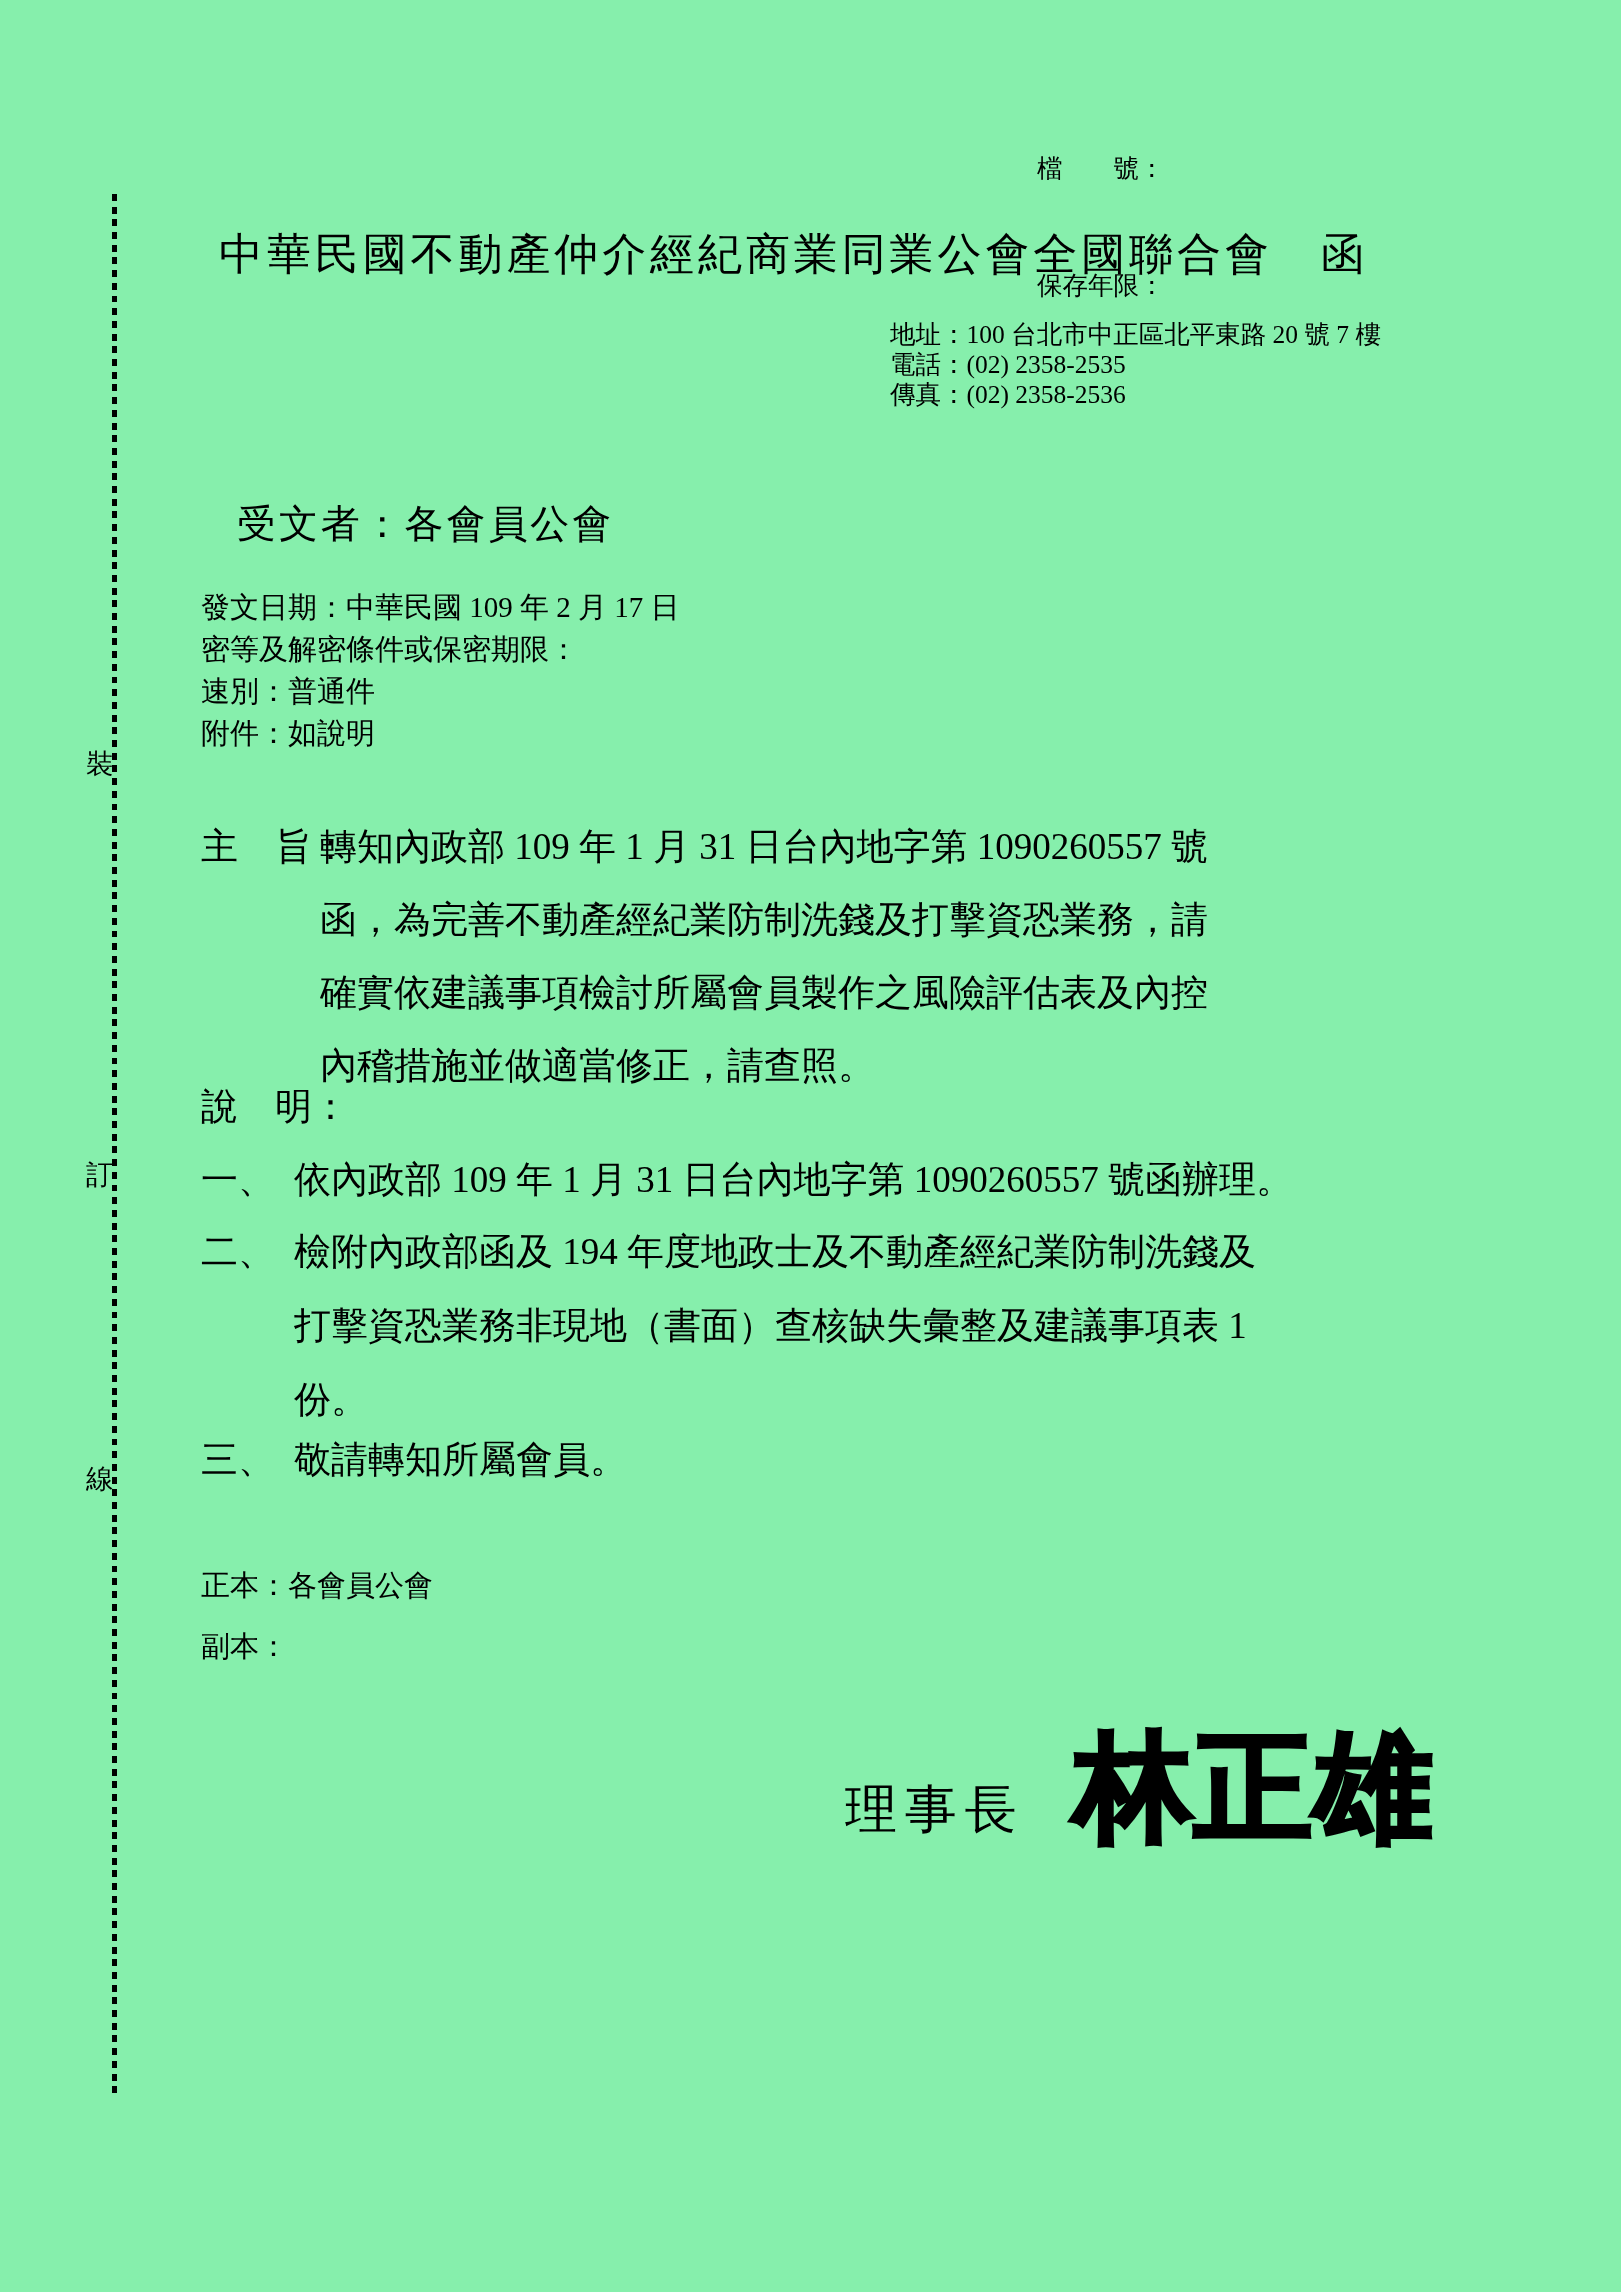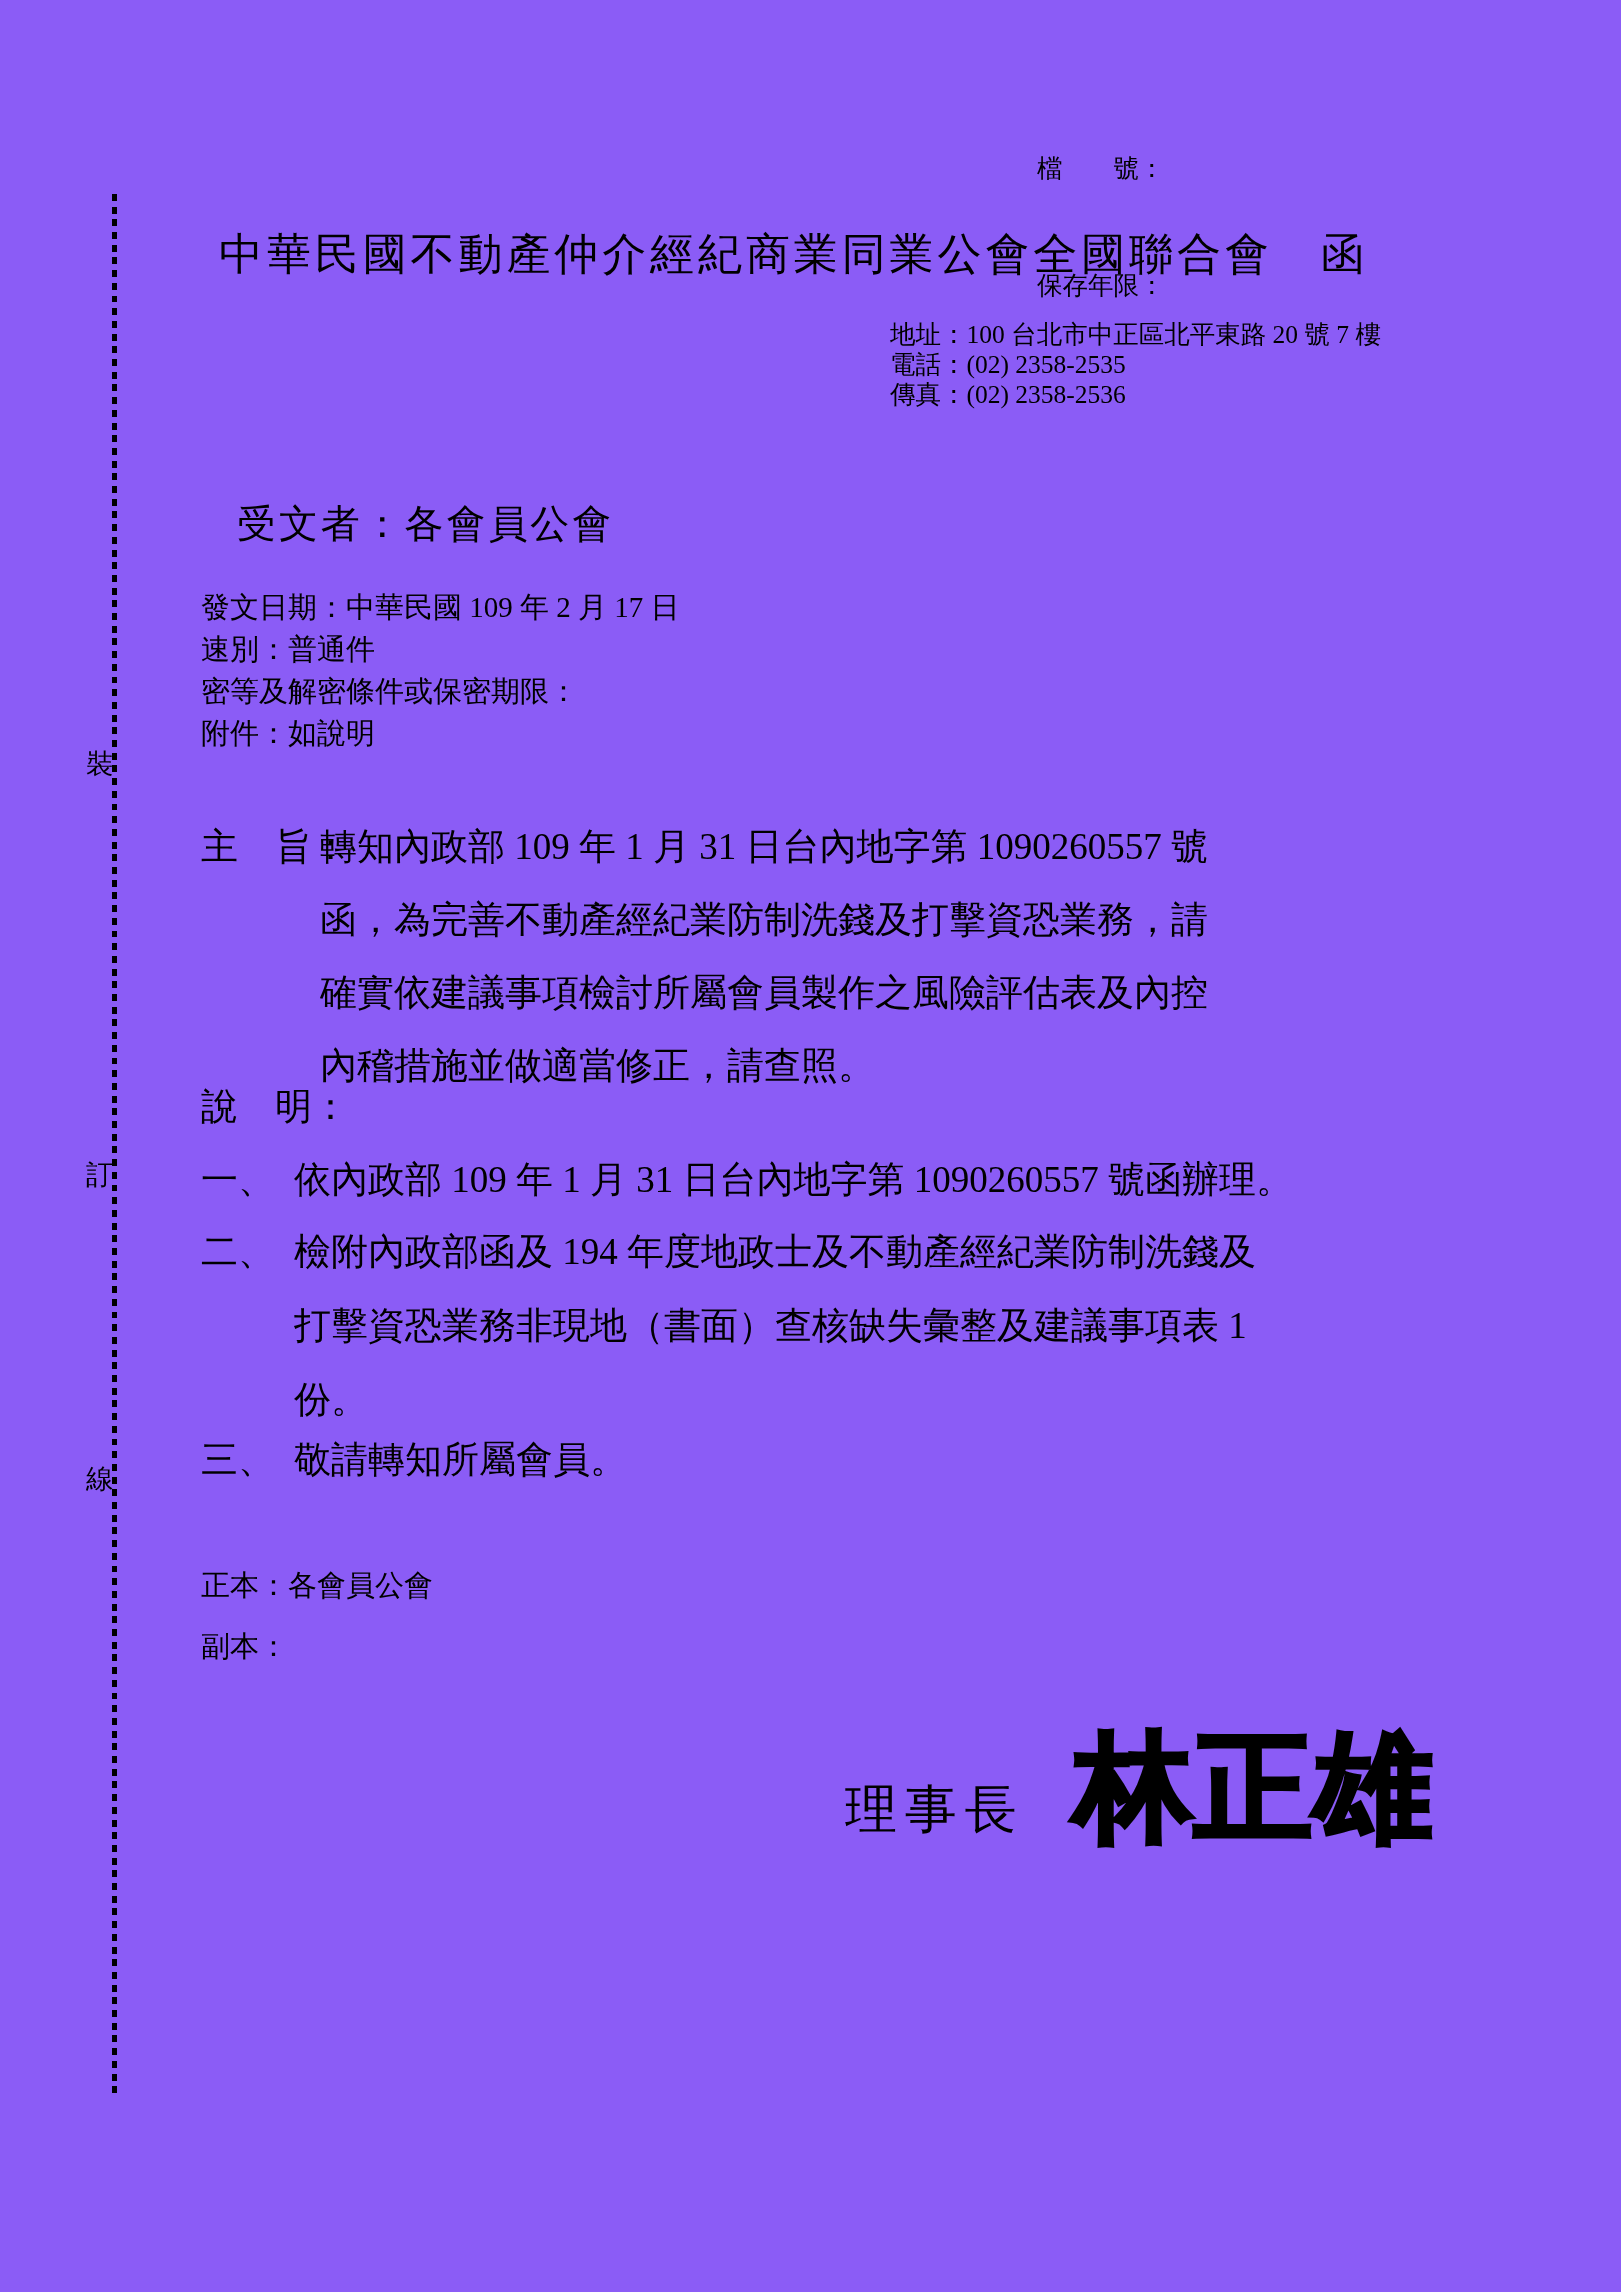--- a/index.html
+++ b/index.html
@@ -4,21 +4,21 @@
 <style>
   html,body{margin:0;padding:0;}
   body{
     width:1621px;height:2293px;
     background:#e8e8e8;
     font-family:"Liberation Serif","DejaVu Serif",serif;
   }
   .page{
     position:relative;
     width:1621px;height:2293px;
-    background:#8b5cf6;
+    background:#86efac;
     color:#000000;
     overflow:hidden;
   }
   .file-block{
     position:absolute;left:1037px;top:71px;
     font-size:25.5px;line-height:39px;
     white-space:pre;
   }
   .doc-title{
     position:absolute;left:199px;top:225px;
@@ -105,22 +105,22 @@
   <div class="contact">
     <div>地址：100 台北市中正區北平東路 20 號 7 樓</div>
     <div>電話：(02) 2358-2535</div>
     <div>傳真：(02) 2358-2536</div>
   </div>
 
   <div class="recipient">受文者：各會員公會</div>
 
   <div class="meta">
     <div>發文日期：中華民國 109 年 2 月 17 日</div>
+    <div>密等及解密條件或保密期限：</div>
     <div>速別：普通件</div>
-    <div>密等及解密條件或保密期限：</div>
     <div>附件：如說明</div>
   </div>
 
   <div class="subject">
     <span class="subject-label">主　旨：</span>
     <div class="subject-lines">
       <div>轉知內政部 109 年 1 月 31 日台內地字第 1090260557 號</div>
       <div>函，為完善不動產經紀業防制洗錢及打擊資恐業務，請</div>
       <div>確實依建議事項檢討所屬會員製作之風險評估表及內控</div>
       <div>內稽措施並做適當修正，請查照。</div>

